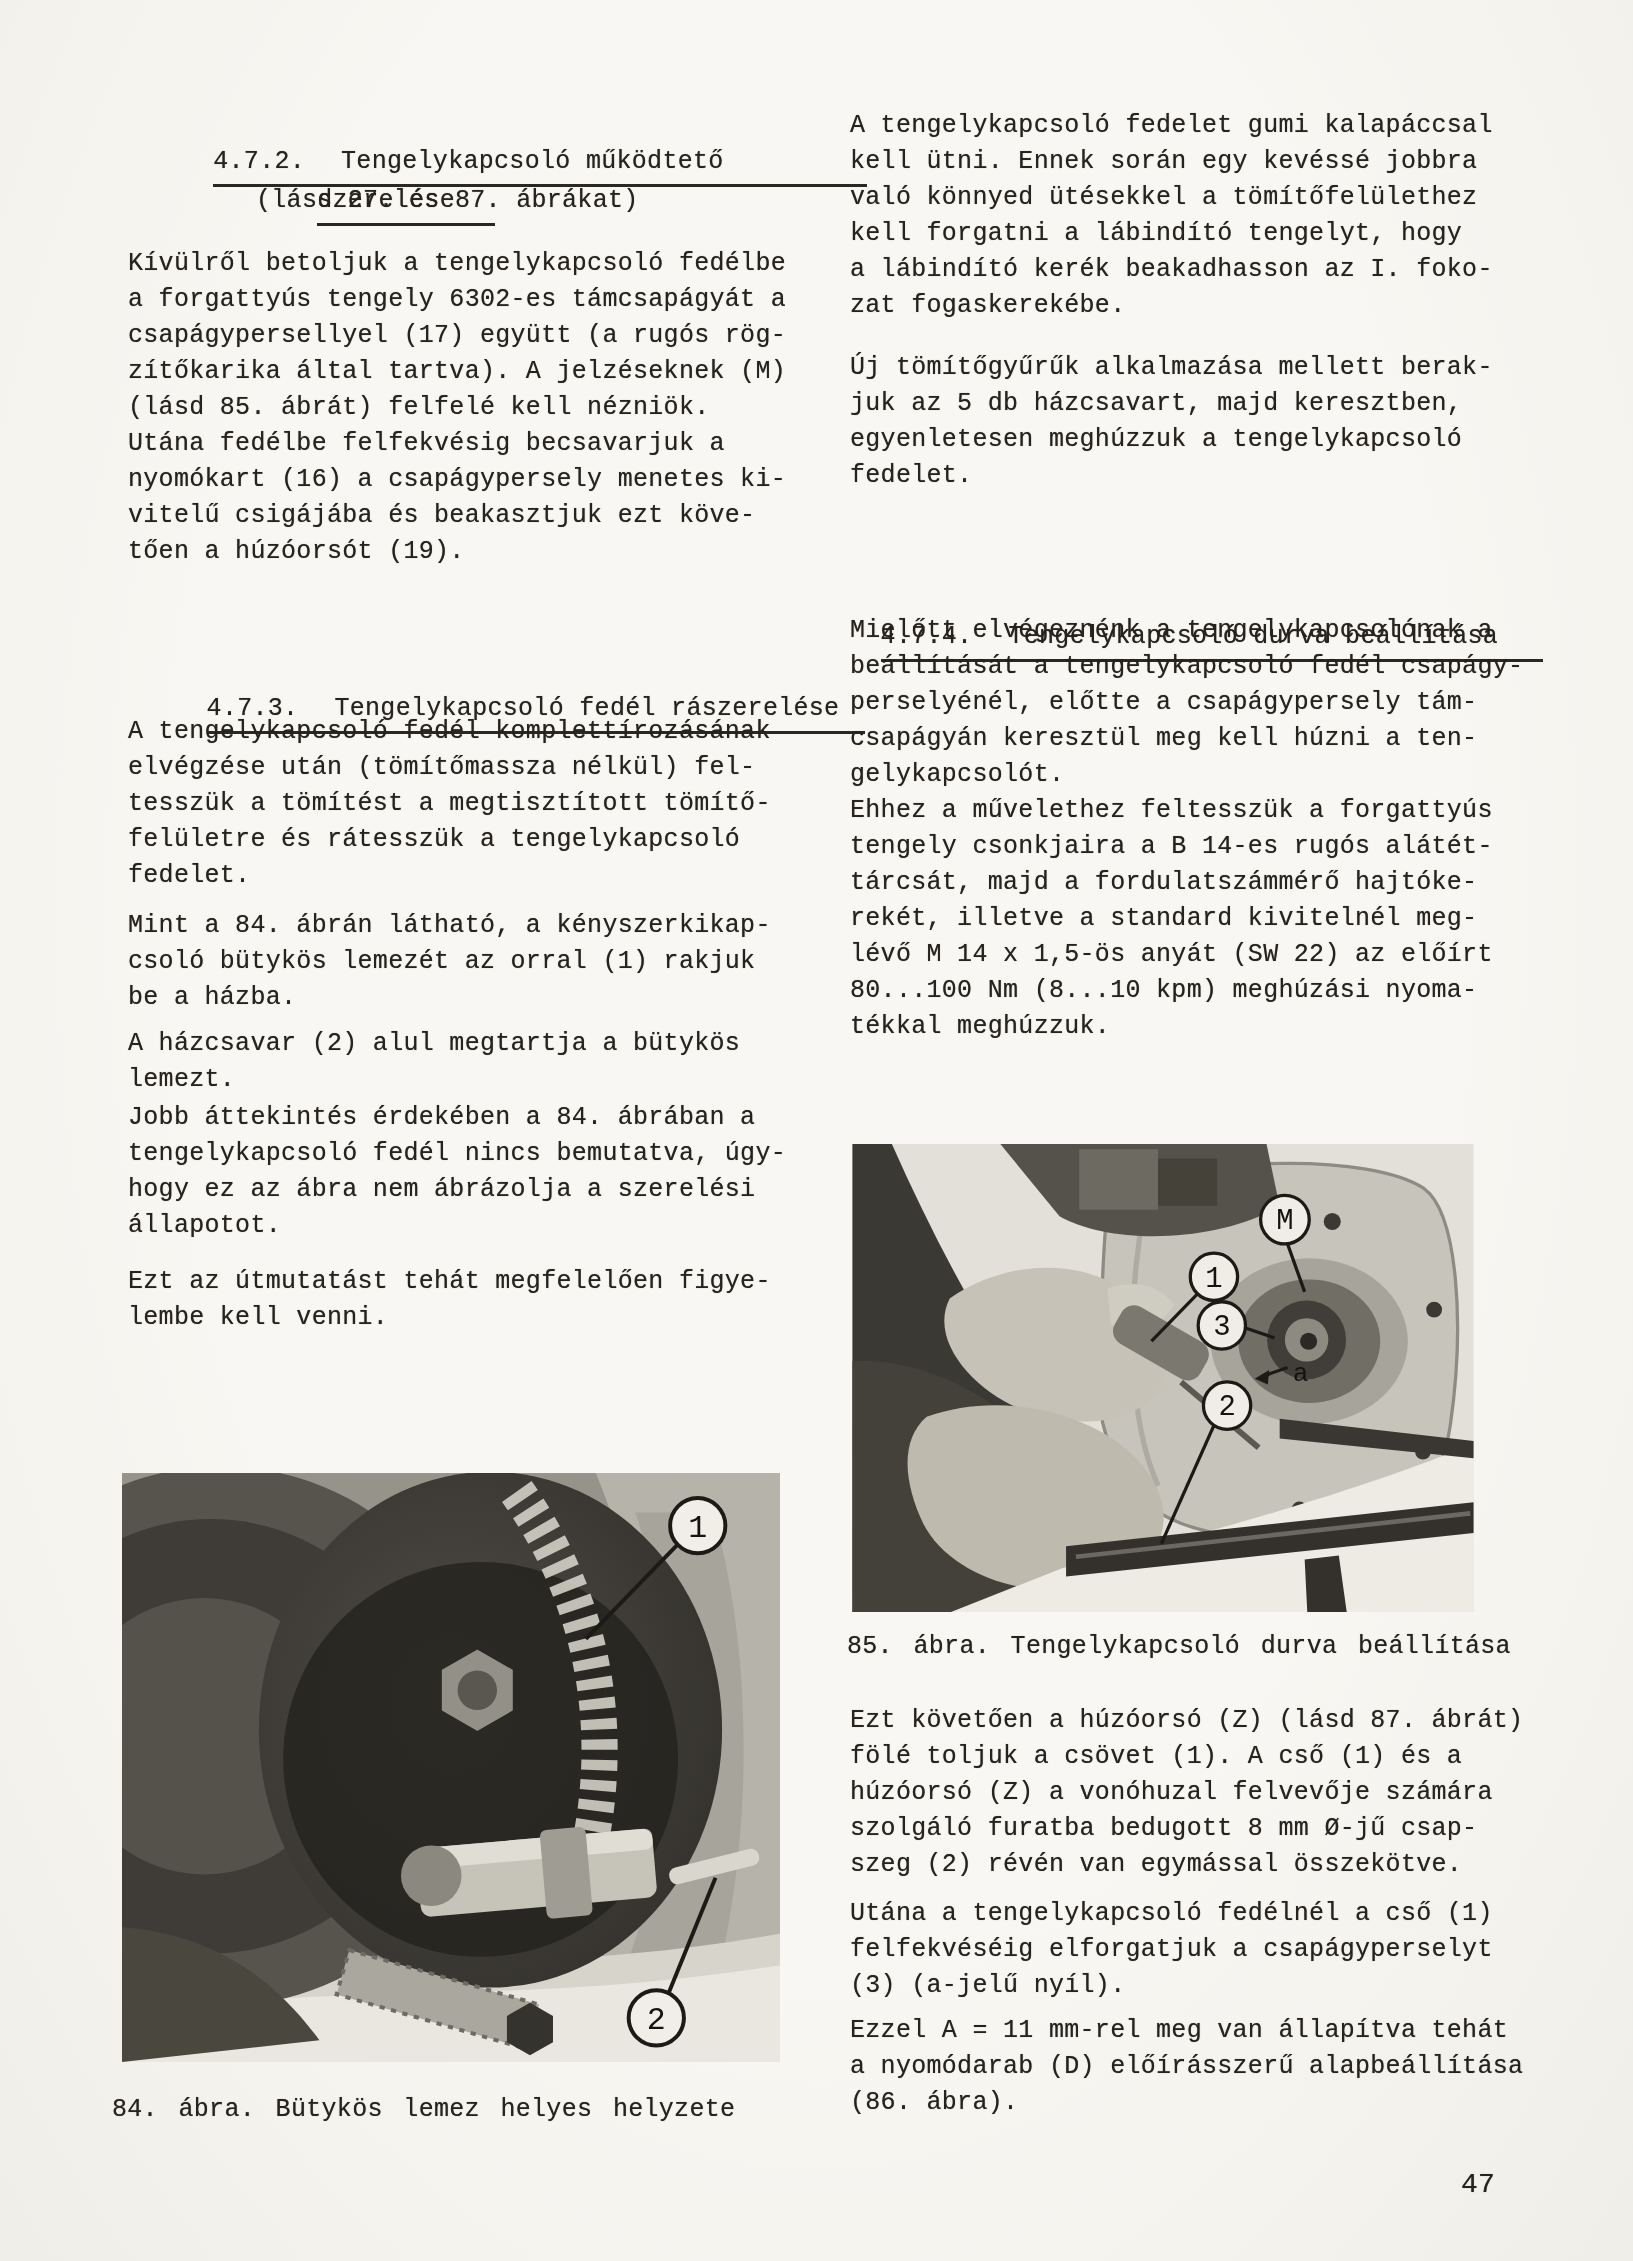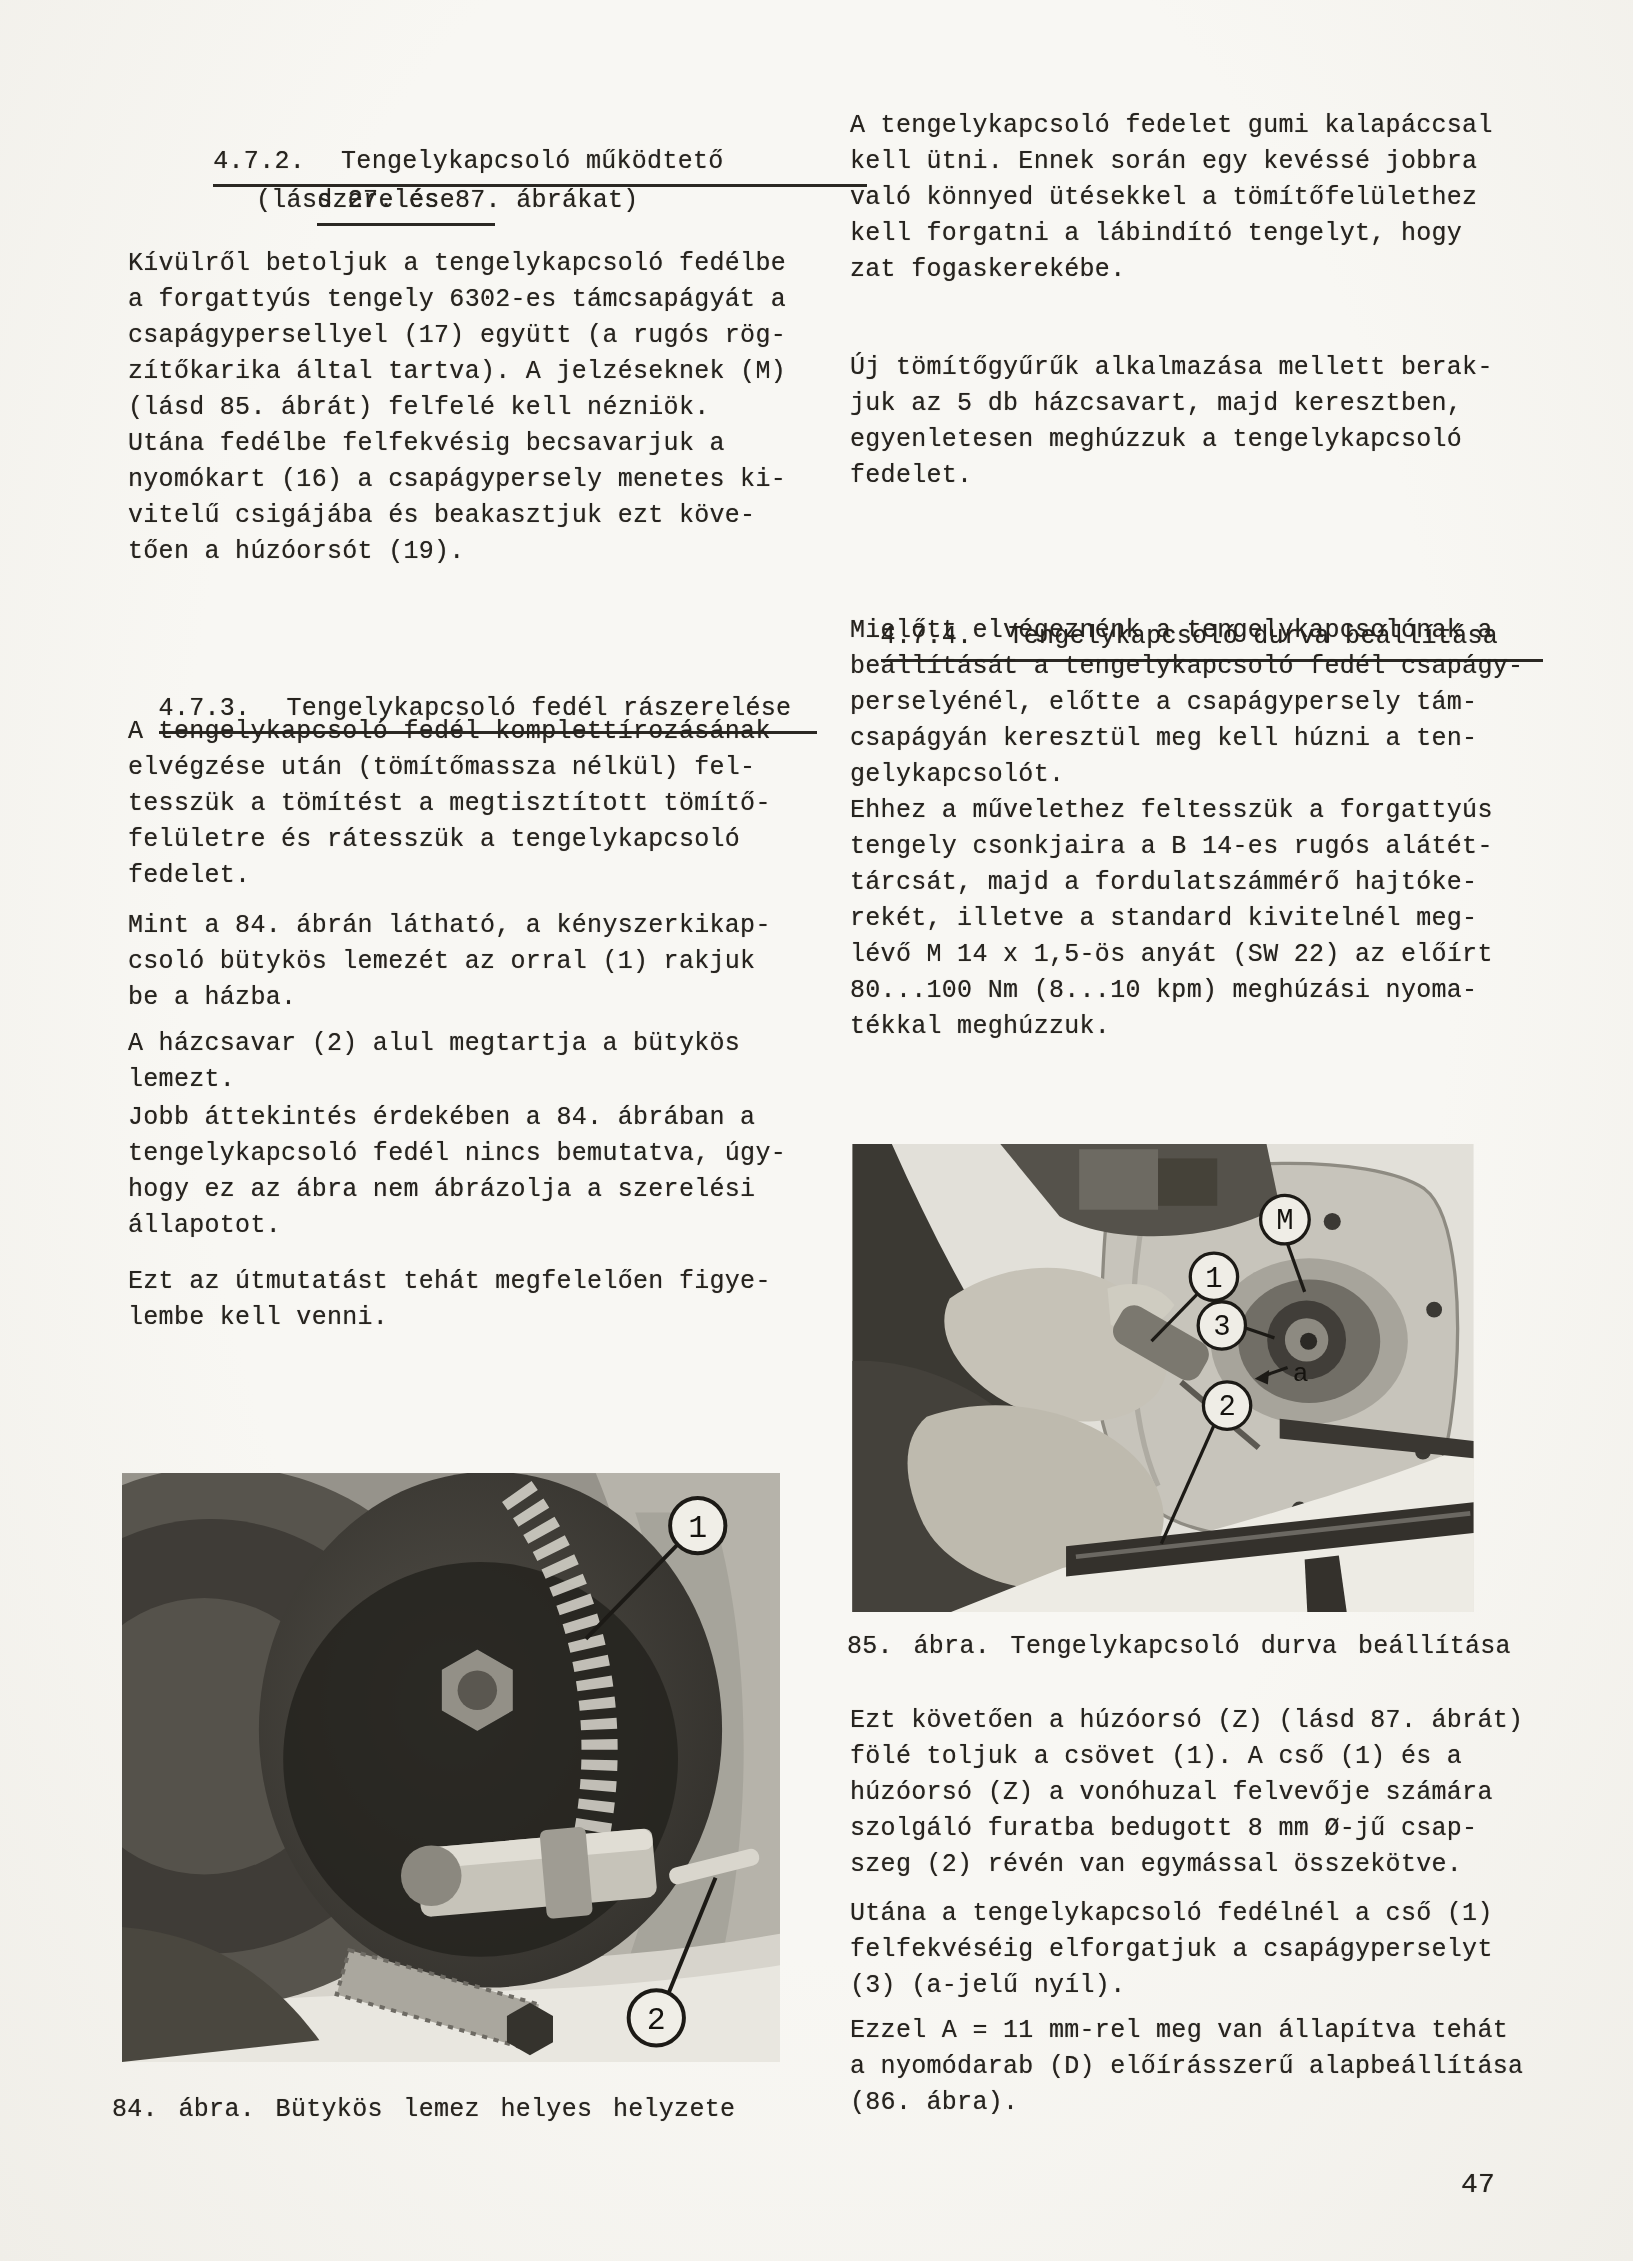--- a/index.html
+++ b/index.html
@@ -55,21 +55,21 @@
     <div class="tline">csapágypersellyel (17) együtt (a rugós rög-</div>
     <div class="tline">zítőkarika által tartva). A jelzéseknek (M)</div>
     <div class="tline">(lásd 85. ábrát) felfelé kell nézniök.</div>
     <div class="tline">Utána fedélbe felfekvésig becsavarjuk a</div>
     <div class="tline">nyomókart (16) a csapágypersely menetes ki-</div>
     <div class="tline">vitelű csigájába és beakasztjuk ezt köve-</div>
     <div class="tline">tően a húzóorsót (19).</div>
   </div>
 
 <div class="abs heading" style="left:128px; top:650px; width:677px;">
-  <span class="und" style="min-width:658px;"><span>4.7.3.</span><span class="gap"></span><span>Tengelykapcsoló fedél rászerelése</span></span>
+  <span class="und" style="min-width:658px;margin-left:48px;"><span>4.7.3.</span><span class="gap"></span><span>Tengelykapcsoló fedél rászerelése</span></span>
 </div>
 
 <div class="para abs" style="left:128px; top:714px; width:677px;">
     <div class="tline">A tengelykapcsoló fedél komplettírozásának</div>
     <div class="tline">elvégzése után (tömítőmassza nélkül) fel-</div>
     <div class="tline">tesszük a tömítést a megtisztított tömítő-</div>
     <div class="tline">felületre és rátesszük a tengelykapcsoló</div>
     <div class="tline">fedelet.</div>
   </div>
 <div class="para abs" style="left:128px; top:908px; width:677px;">
@@ -144,20 +144,21 @@
   </svg>
 </div>
 
 <div class="caption abs" style="left:112px; top:2093px;">84. ábra. Bütykös lemez helyes helyzete</div>
 
 <div class="para abs" style="left:850px; top:108px; width:684px;">
     <div class="tline">A tengelykapcsoló fedelet gumi kalapáccsal</div>
     <div class="tline">kell ütni. Ennek során egy kevéssé jobbra</div>
     <div class="tline">való könnyed ütésekkel a tömítőfelülethez</div>
     <div class="tline">kell forgatni a lábindító tengelyt, hogy</div>
+    <div class="tline">a lábindító kerék beakadhasson az I. foko-</div>
     <div class="tline">zat fogaskerekébe.</div>
   </div>
 <div class="para abs" style="left:850px; top:350px; width:684px;">
     <div class="tline">Új tömítőgyűrűk alkalmazása mellett berak-</div>
     <div class="tline">juk az 5 db házcsavart, majd keresztben,</div>
     <div class="tline">egyenletesen meghúzzuk a tengelykapcsoló</div>
     <div class="tline">fedelet.</div>
   </div>
 
 <div class="abs heading" style="left:850px; top:546px; width:684px;">

